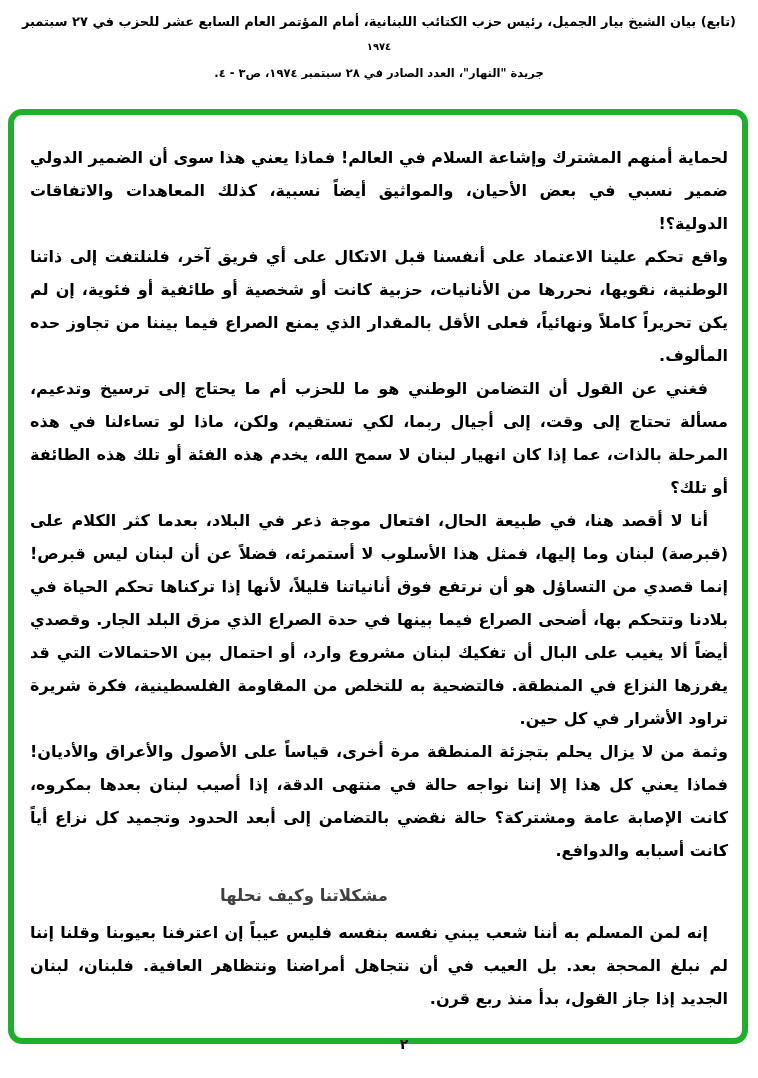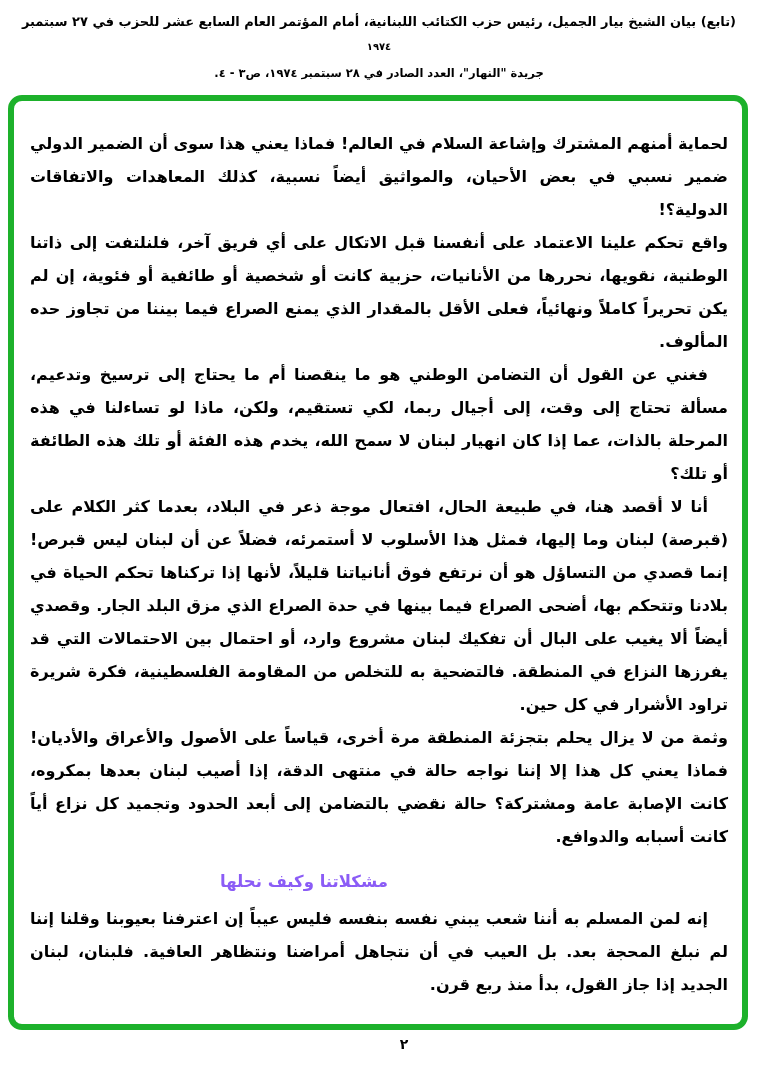--- a/index.html
+++ b/index.html
@@ -36,21 +36,21 @@
     line-height: 26px;
     letter-spacing: 1px;
   }
   .doc-header .line3 {
     font-size: 11.5px;
     line-height: 26px;
   }
   
   .green-box {
     position: absolute;
-    top: 95px;
+    top: 109px;
     left: 8px;
     width: 740px;
     height: 935px;
     box-sizing: border-box;
     border: 6px solid #1db12b;
     border-radius: 14px;
     background: #ffffff;
     padding: 26px 14px 8px 16px;
     overflow: hidden;
   }
@@ -62,21 +62,21 @@
     line-height: 33px;
     text-align: justify;
     text-align-last: right;
   }
   .green-box p.indent {
     text-indent: 20px;
   }
   .section-heading {
     margin: 12px 0 4px 0;
     padding-left: 190px;
-    color: #8b5cf6;
+    color: #404040;
     font-size: 16.5px;
     font-weight: 700;
     line-height: 33px;
     text-align: left;
     direction: rtl;
   }
   
   .page-footer {
     position: absolute;
     top: 1034px;
@@ -99,21 +99,21 @@
 
   <header class="doc-header">
     <div class="line1">(تابع) بيان الشيخ بيار الجميل، رئيس حزب الكتائب اللبنانية، أمام المؤتمر العام السابع عشر للحزب في ٢٧ سبتمبر</div>
     <div class="line2">١٩٧٤</div>
     <div class="line3">جريدة "النهار"، العدد الصادر في ٢٨ سبتمبر ١٩٧٤، ص٣ - ٤.</div>
   </header>
 
   <main class="green-box">
     <p>لحماية أمنهم المشترك وإشاعة السلام في العالم! فماذا يعني هذا سوى أن الضمير الدولي ضمير نسبي في بعض الأحيان، والمواثيق أيضاً نسبية، كذلك المعاهدات والاتفاقات الدولية؟!</p>
     <p>واقع تحكم علينا الاعتماد على أنفسنا قبل الاتكال على أي فريق آخر، فلنلتفت إلى ذاتنا الوطنية، نقويها، نحررها من الأنانيات، حزبية كانت أو شخصية أو طائفية أو فئوية، إن لم يكن تحريراً كاملاً ونهائياً، فعلى الأقل بالمقدار الذي يمنع الصراع فيما بيننا من تجاوز حده المألوف.</p>
-    <p class="indent">فغني عن القول أن التضامن الوطني هو ما ينقصنا أم ما يحتاج إلى ترسيخ وتدعيم، مسألة تحتاج إلى وقت، إلى أجيال ربما، لكي تستقيم، ولكن، ماذا لو تساءلنا في هذه المرحلة بالذات، عما إذا كان انهيار لبنان لا سمح الله، يخدم هذه الفئة أو تلك هذه الطائفة أو تلك؟</p>
+    <p class="indent">فغني عن القول أن التضامن الوطني هو ما للحزب أم ما يحتاج إلى ترسيخ وتدعيم، مسألة تحتاج إلى وقت، إلى أجيال ربما، لكي تستقيم، ولكن، ماذا لو تساءلنا في هذه المرحلة بالذات، عما إذا كان انهيار لبنان لا سمح الله، يخدم هذه الفئة أو تلك هذه الطائفة أو تلك؟</p>
     <p class="indent">أنا لا أقصد هنا، في طبيعة الحال، افتعال موجة ذعر في البلاد، بعدما كثر الكلام على (قبرصة) لبنان وما إليها، فمثل هذا الأسلوب لا أستمرئه، فضلاً عن أن لبنان ليس قبرص! إنما قصدي من التساؤل هو أن نرتفع فوق أنانياتنا قليلاً، لأنها إذا تركناها تحكم الحياة في بلادنا وتتحكم بها، أضحى الصراع فيما بينها في حدة الصراع الذي مزق البلد الجار. وقصدي أيضاً ألا يغيب على البال أن تفكيك لبنان مشروع وارد، أو احتمال بين الاحتمالات التي قد يفرزها النزاع في المنطقة. فالتضحية به للتخلص من المقاومة الفلسطينية، فكرة شريرة تراود الأشرار في كل حين.</p>
     <p>وثمة من لا يزال يحلم بتجزئة المنطقة مرة أخرى، قياساً على الأصول والأعراق والأديان! فماذا يعني كل هذا إلا إننا نواجه حالة في منتهى الدقة، إذا أصيب لبنان بعدها بمكروه، كانت الإصابة عامة ومشتركة؟ حالة نقضي بالتضامن إلى أبعد الحدود وتجميد كل نزاع أياً كانت أسبابه والدوافع.</p>
 
     <h2 class="section-heading">مشكلاتنا وكيف نحلها</h2>
 
     <p class="indent">إنه لمن المسلم به أننا شعب يبني نفسه بنفسه فليس عيباً إن اعترفنا بعيوبنا وقلنا إننا لم نبلغ المحجة بعد. بل العيب في أن نتجاهل أمراضنا ونتظاهر العافية. فلبنان، لبنان الجديد إذا جاز القول، بدأ منذ ربع قرن.</p>
 
   </main>
 
   <footer class="page-footer">

